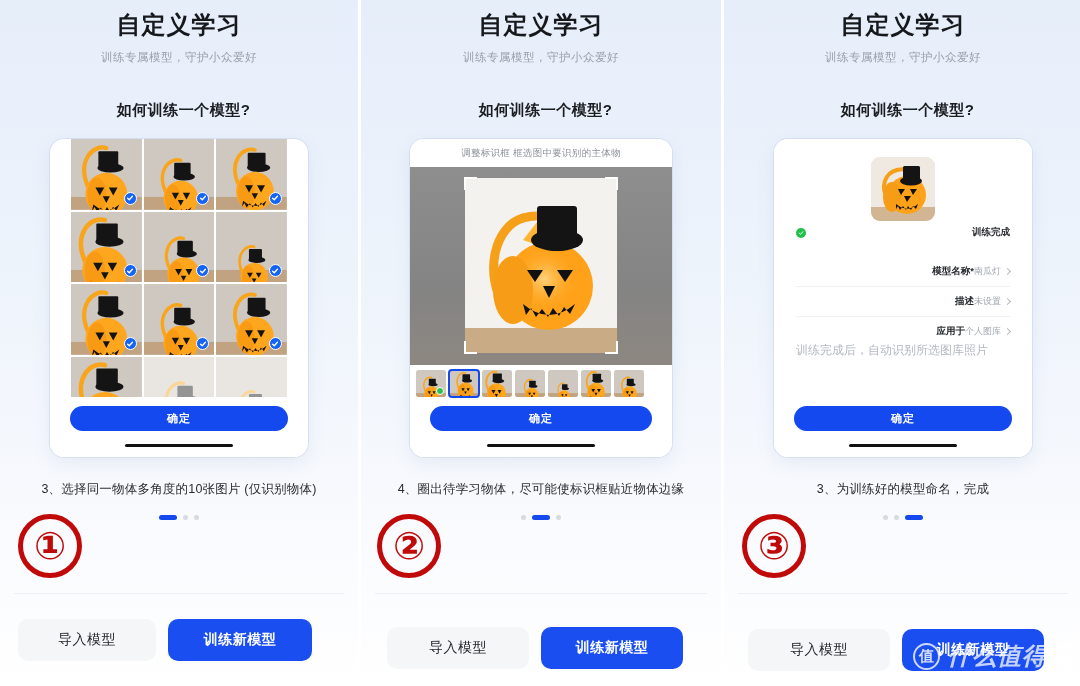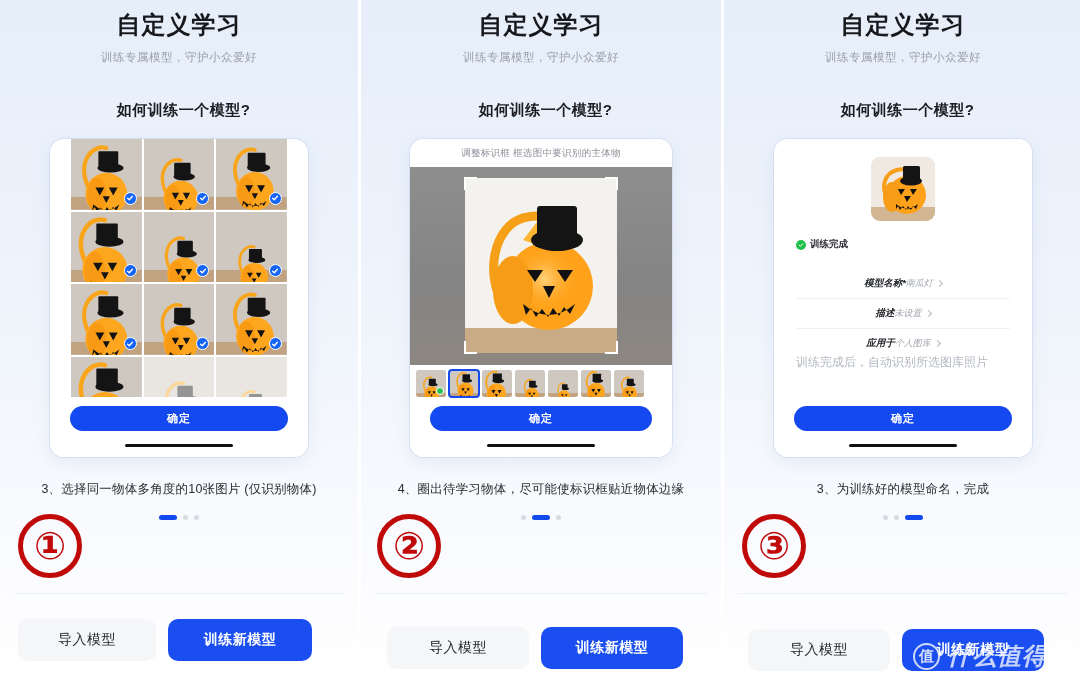--- a/index.html
+++ b/index.html
@@ -91,28 +91,28 @@
   .filmstrip { flex:none; display:flex; gap:3px; padding:5px 6px 5px; background:#fff; overflow:hidden; }
   .thumb { position:relative; flex:none; width:30px; height:27px; border-radius:3px; overflow:hidden; background:#ddd; }
   .thumb.sel { outline:2.5px solid #1449f0; outline-offset:-1px; border-radius:3px; }
   .tcheck { position:absolute; right:2px; bottom:2px; width:8px; height:8px; border-radius:50%; background:#2bbf4e; border:1px solid #fff; }
 
   
   .p3-card { flex:1 1 auto; background:#fff; padding:14px 22px 0; display:flex; flex-direction:column; }
   .p3-thumb {
     width:64px; height:64px; border-radius:9px; margin:4px auto 0; overflow:hidden; background:#e9e5e0; position:relative;
   }
-  .p3-done { display:flex; align-items:center; justify-content:flex-start; gap:4px; margin-top:17px; }
+  .p3-done { display:flex; align-items:center; justify-content:space-between; gap:4px; margin-top:5px; }
   .p3-done .dot {
     width:10px;height:10px;border-radius:50%;background:#20c04a;display:flex;align-items:center;justify-content:center;
   }
   .p3-done .dot svg { width:6px;height:6px; display:block; }
   .p3-done span { font-size:9.5px; font-weight:700; color:#2a2c31; }
   .rows { margin-top:18px; }
-  .frow { display:flex; align-items:center; justify-content:center; padding:8px 0 8px;font-style:italic; }
+  .frow { display:flex; align-items:center; justify-content:flex-end; padding:8px 0 8px; }
   .frow .lbl { font-size:9.5px; font-weight:700; color:#23262b; }
   .frow .rgt { display:flex; align-items:center; gap:4px; font-size:9px; color:#a2a7b0; }
   .chev { display:inline-block; width:5px; height:5px; border-right:1.2px solid #b4b9c1; border-top:1.2px solid #b4b9c1; transform:rotate(45deg); }
   .fnote { font-size:12px; color:#b3b8c0; margin-top:-4px; }
   .fdiv { height:1px; background:#f0f1f3; }
 
   
   .caption {
     text-align:center; font-size:12.5px; color:#2b2d31; margin-top:24px; letter-spacing:.2px;
   }

